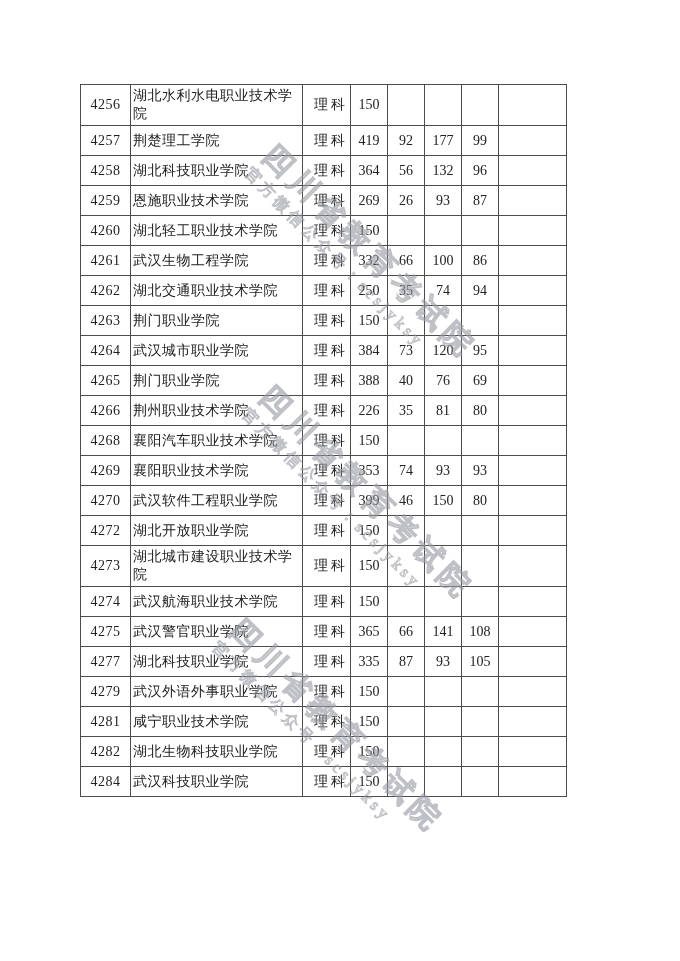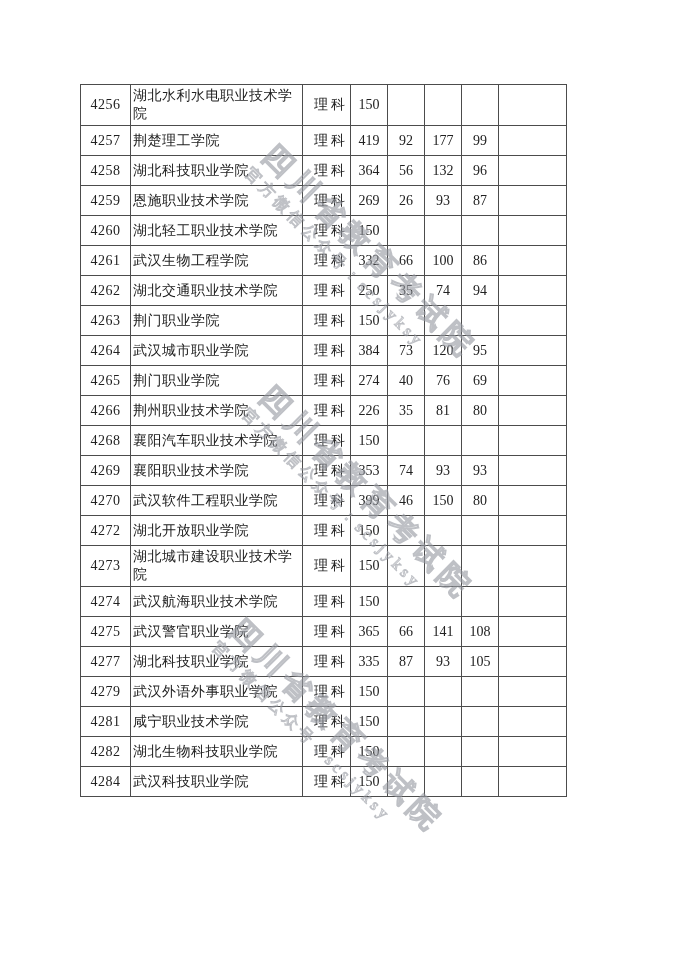--- a/index.html
+++ b/index.html
@@ -192,21 +192,21 @@
       <td class="c-num">384</td>
       <td class="c-num">73</td>
       <td class="c-num">120</td>
       <td class="c-num">95</td>
       <td class="c-extra"></td>
     </tr>
         <tr>
       <td class="c-code">4265</td>
       <td class="c-name">荆门职业学院</td>
       <td class="c-cat">理科</td>
-      <td class="c-num">274</td>
+      <td class="c-num">388</td>
       <td class="c-num">40</td>
       <td class="c-num">76</td>
       <td class="c-num">69</td>
       <td class="c-extra"></td>
     </tr>
         <tr>
       <td class="c-code">4266</td>
       <td class="c-name">荆州职业技术学院</td>
       <td class="c-cat">理科</td>
       <td class="c-num">226</td>

